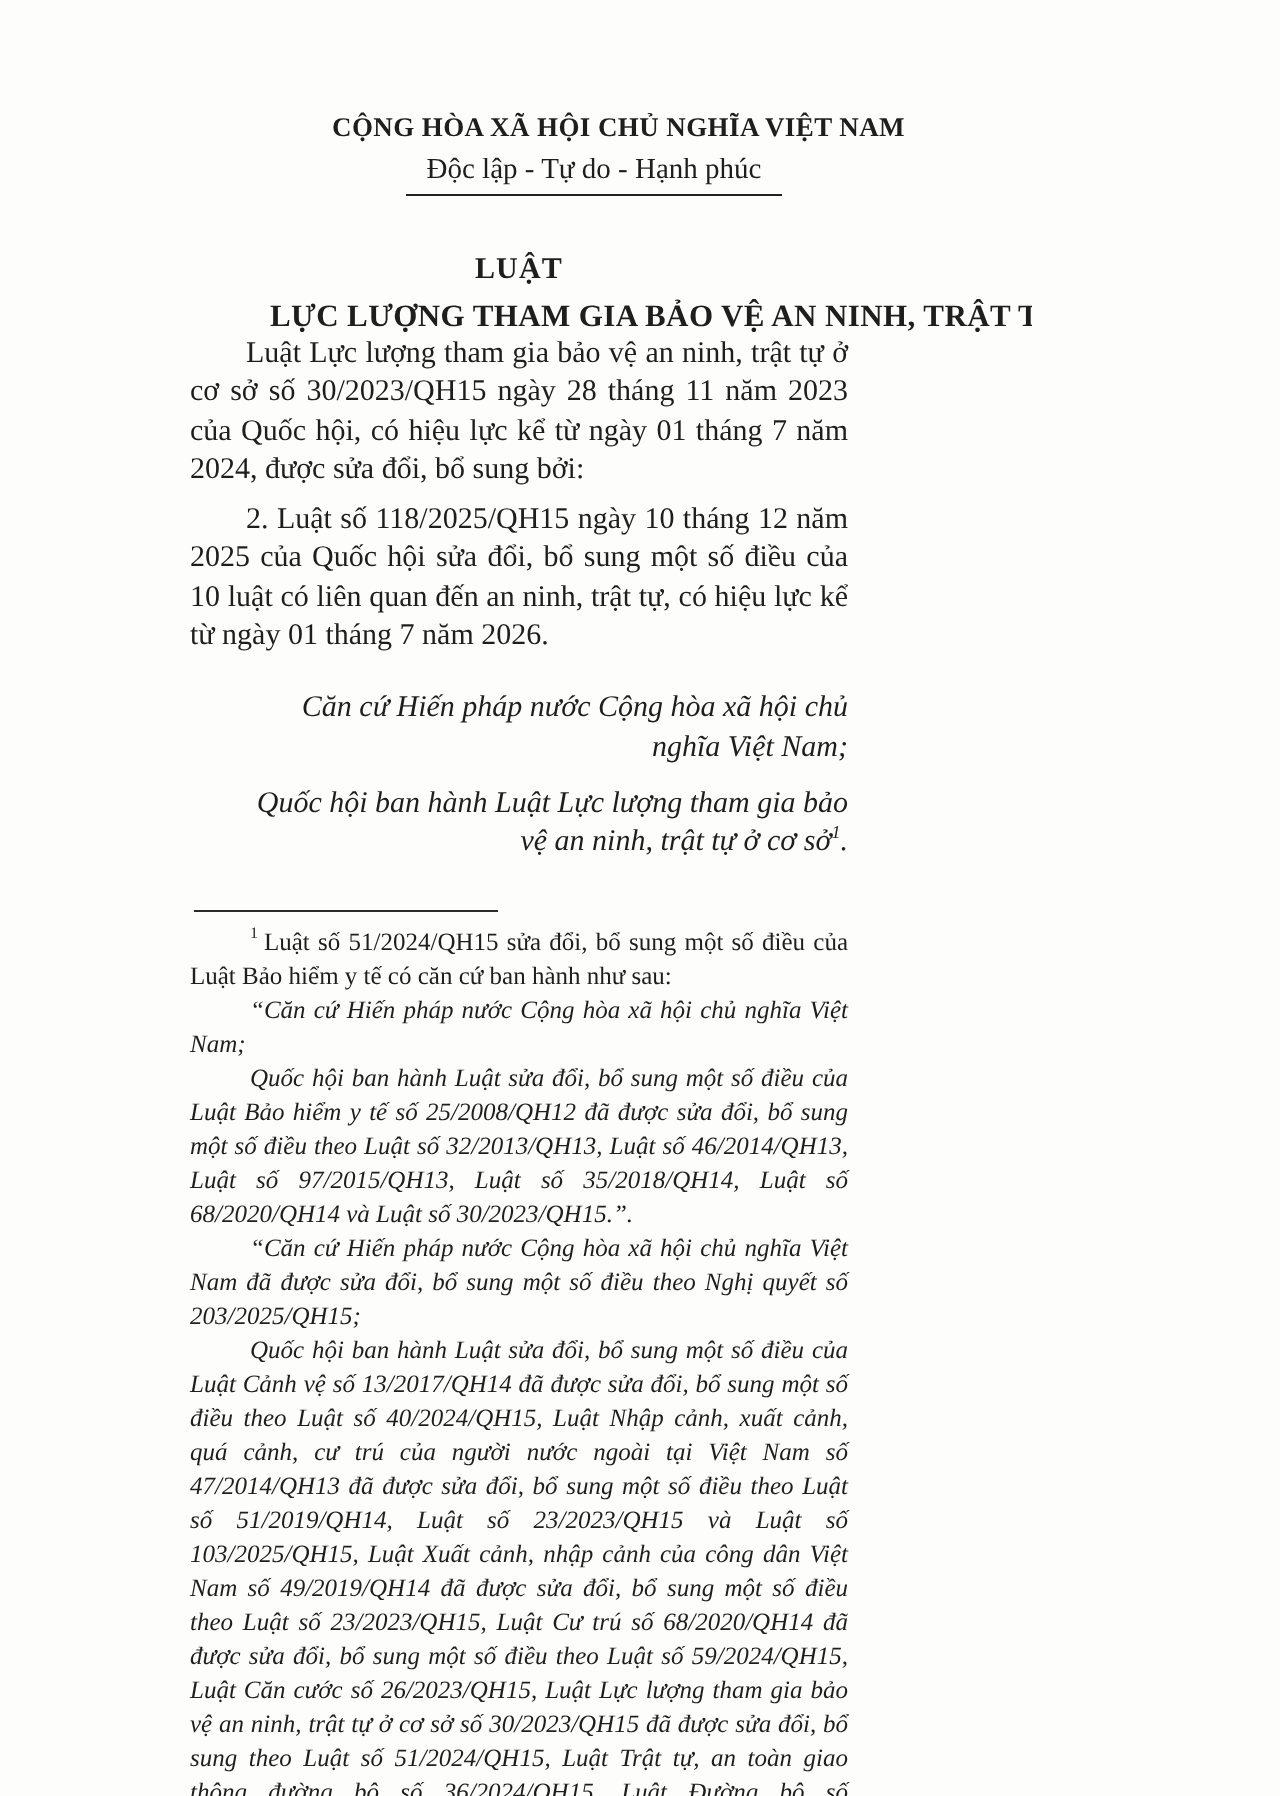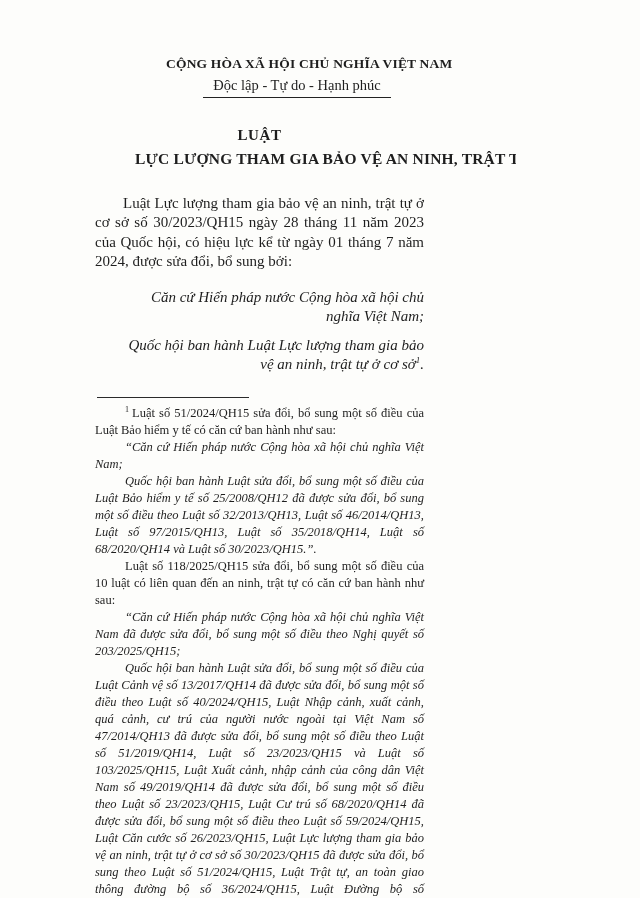--- a/index.html
+++ b/index.html
@@ -51,21 +51,21 @@
   .doc-name {
     text-align: center;
     font-weight: bold;
     font-size: 15.5px;
     letter-spacing: 0.2px;
     margin-top: 6px;
     white-space: nowrap;
     margin-left: 40px;
   }
   
-  .body-block { margin-top: 26px; }
+  .body-block { }
   .para {
     font-size: 15px;
     line-height: 19.3px;
     text-align: justify;
     text-indent: 28px;
     margin: 0 0 6px 0;
   }
   .preamble-block { margin-top: 17px; text-align: right; }
   .preamble {
     font-style: italic;
@@ -113,34 +113,34 @@
     </div>
   </div>
 
   <div>
     <div class="doc-kind">LUẬT</div>
     <div class="doc-name">LỰC LƯỢNG THAM GIA BẢO VỆ AN NINH, TRẬT TỰ Ở CƠ SỞ</div>
   </div>
 
   <div class="body-block">
     <p class="para">Luật Lực lượng tham gia bảo vệ an ninh, trật tự ở cơ sở số 30/2023/QH15 ngày 28 tháng 11 năm 2023 của Quốc hội, có hiệu lực kể từ ngày 01 tháng 7 năm 2024, được sửa đổi, bổ sung bởi:</p>
+    <p class="para">2. Luật số 118/2025/QH15 ngày 10 tháng 12 năm 2025 của Quốc hội sửa đổi, bổ sung một số điều của 10 luật có liên quan đến an ninh, trật tự, có hiệu lực kể từ ngày 01 tháng 7 năm 2026.</p>
 
     <div class="preamble-block">
       <p class="preamble">Căn cứ Hiến pháp nước Cộng hòa xã hội chủ nghĩa Việt Nam;</p>
       <p class="preamble">
         <span>Quốc hội ban hành Luật Lực lượng tham gia bảo vệ an ninh, trật tự ở cơ sở</span><sup class="ref">1</sup><span>.</span>
       </p>
     </div>
   </div>
 
   <div class="footnote">
     <div class="fn-rule"></div>
 
     <p><sup class="fn-sup">1</sup><span>Luật số 51/2024/QH15 sửa đổi, bổ sung một số điều của Luật Bảo hiểm y tế có căn cứ ban hành như sau:</span></p>
     <p class="fn-italic">“Căn cứ Hiến pháp nước Cộng hòa xã hội chủ nghĩa Việt Nam;</p>
     <p class="fn-italic">Quốc hội ban hành Luật sửa đổi, bổ sung một số điều của Luật Bảo hiểm y tế số 25/2008/QH12 đã được sửa đổi, bổ sung một số điều theo Luật số 32/2013/QH13, Luật số 46/2014/QH13, Luật số 97/2015/QH13, Luật số 35/2018/QH14, Luật số 68/2020/QH14 và Luật số 30/2023/QH15.”.</p>
 
-    <p>Luật số 118/2025/QH15 sửa đổi, bổ sung một số điều của 10 luật có liên quan đến an ninh, trật tự có căn cứ ban hành như sau:</p>
     <p class="fn-italic">“Căn cứ Hiến pháp nước Cộng hòa xã hội chủ nghĩa Việt Nam đã được sửa đổi, bổ sung một số điều theo Nghị quyết số 203/2025/QH15;</p>
     <p class="fn-italic">Quốc hội ban hành Luật sửa đổi, bổ sung một số điều của Luật Cảnh vệ số 13/2017/QH14 đã được sửa đổi, bổ sung một số điều theo Luật số 40/2024/QH15, Luật Nhập cảnh, xuất cảnh, quá cảnh, cư trú của người nước ngoài tại Việt Nam số 47/2014/QH13 đã được sửa đổi, bổ sung một số điều theo Luật số 51/2019/QH14, Luật số 23/2023/QH15 và Luật số 103/2025/QH15, Luật Xuất cảnh, nhập cảnh của công dân Việt Nam số 49/2019/QH14 đã được sửa đổi, bổ sung một số điều theo Luật số 23/2023/QH15, Luật Cư trú số 68/2020/QH14 đã được sửa đổi, bổ sung một số điều theo Luật số 59/2024/QH15, Luật Căn cước số 26/2023/QH15, Luật Lực lượng tham gia bảo vệ an ninh, trật tự ở cơ sở số 30/2023/QH15 đã được sửa đổi, bổ sung theo Luật số 51/2024/QH15, Luật Trật tự, an toàn giao thông đường bộ số 36/2024/QH15, Luật Đường bộ số 35/2024/QH15 đã được sửa đổi, bổ sung theo Luật số 112/2025/QH15, Luật Quản lý, sử dụng vũ khí, vật liệu nổ và công cụ hỗ trợ số 42/2024/QH15, Luật Phòng cháy, chữa cháy và cứu nạn, cứu hộ số 55/2024/QH15 đã được sửa đổi, bổ sung theo Luật số 135/2025/QH15.”.</p>
   </div>
 
 </div>
 
 </body></html>

